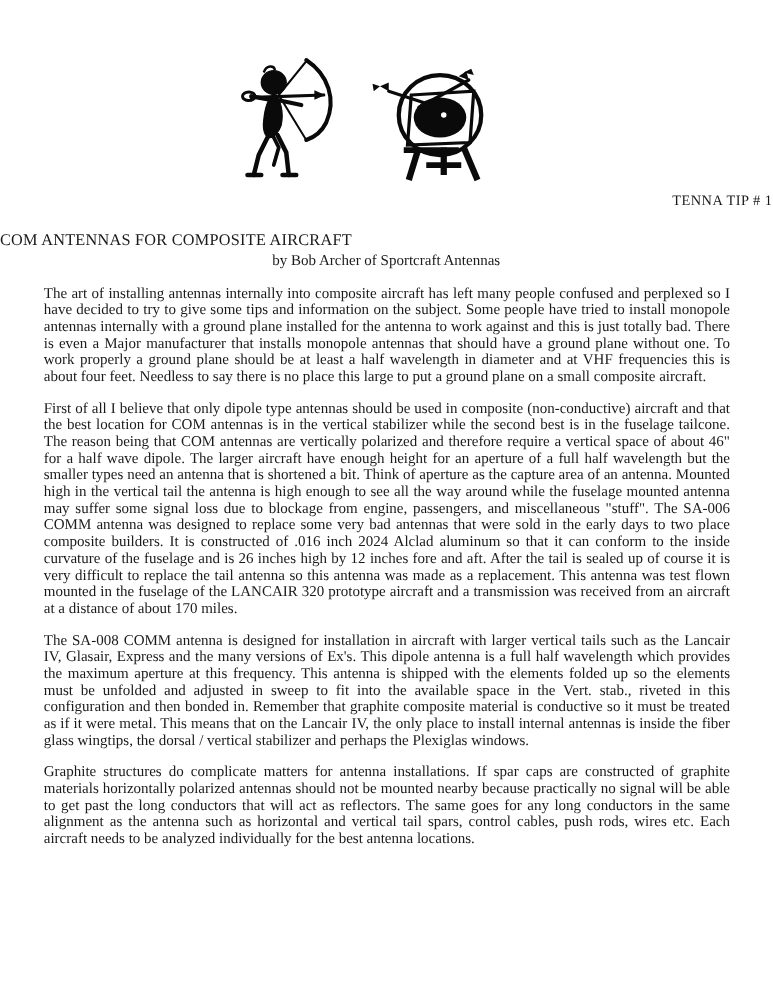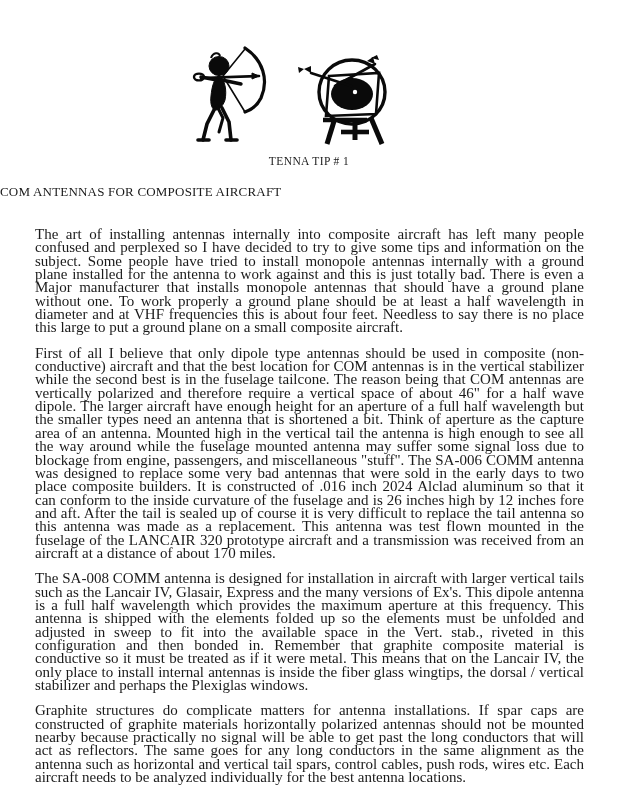--- a/index.html
+++ b/index.html
@@ -34,21 +34,21 @@
     align-items: flex-end;
   }
   .artwork svg { display: block; }
 
   
   .tip-line {
     position: absolute;
     left: 0;
     top: 155px;
     width: 618px;
-    text-align: center;
+    text-align: right;
     font-size: 11.5px;
     letter-spacing: 0.4px;
   }
   .doc-title {
     position: absolute;
     left: 0;
     top: 184px;
     width: 618px;
     font-size: 13px;
     letter-spacing: 0.2px;
@@ -64,21 +64,21 @@
 
   
   .body-text {
     position: absolute;
     left: 35px;
     top: 228px;
     width: 549px;
   }
   .body-text p {
     margin: 0 0 12px 0;
-    font-size: 15px;
+    font-size: 12px;
     line-height: 13.35px;
     text-align: justify;
     text-justify: inter-word;
     hyphens: none;
   }
   .body-text p:last-child { margin-bottom: 0; }
 </style>
 </head>
 <body>
 
@@ -137,20 +137,21 @@
         <path d="M166 78 L166 100" fill="none" stroke="#0a0a0a" stroke-width="5"></path>
 
         <path d="M134 80 L178 80" fill="none" stroke="#0a0a0a" stroke-width="4.6"></path>
         <path d="M152 92 L180 92" fill="none" stroke="#0a0a0a" stroke-width="4.6"></path>
       </g>
     </svg>
   </div>
 
   <div class="tip-line">TENNA TIP # 1</div>
   <div class="doc-title">COM ANTENNAS FOR COMPOSITE AIRCRAFT</div>
+  <div class="doc-byline">by Bob Archer of  Sportcraft Antennas</div>
 
   <div class="body-text">
     <p>The art of installing antennas internally into composite aircraft has left many people confused and perplexed so I have decided to try to give some tips and information on the subject. Some people have tried to install monopole antennas internally with a ground plane installed for the antenna to work against and this is just totally bad. There is even a Major manufacturer that installs monopole antennas that should have a ground plane without one. To work properly a ground plane should be at least a half wavelength in diameter and at VHF frequencies this is about four feet. Needless to say there is no place this large to put a ground plane on a small composite aircraft.</p>
     <p>First of all I believe that only dipole type antennas should be used in composite (non-conductive) aircraft and that the best location for COM antennas is in the vertical stabilizer while the second best is in the fuselage tailcone. The reason being that COM antennas are vertically polarized and therefore require a vertical space of about 46" for a half wave dipole. The larger aircraft have enough height for an aperture of a full half wavelength but the smaller types need an antenna that is shortened a bit. Think of aperture as the capture area of an antenna. Mounted high in the vertical tail the antenna is high enough to see all the way around while the fuselage mounted antenna may suffer some signal loss due to blockage from engine, passengers, and miscellaneous "stuff". The SA-006 COMM antenna was designed to replace some very bad antennas that were sold in the early days to two place composite builders. It is constructed of .016 inch 2024 Alclad aluminum so that it can conform to the inside curvature of the fuselage and is 26 inches high by 12 inches fore and aft. After the tail is sealed up of course it is very difficult to replace the tail antenna so this antenna was made as a replacement. This antenna was test flown mounted in the fuselage of the LANCAIR 320 prototype aircraft and a transmission was received from an aircraft at a distance of about 170 miles.</p>
     <p>The SA-008 COMM antenna is designed for installation in aircraft with larger vertical tails such as the Lancair IV, Glasair, Express and the many versions  of  Ex's. This dipole antenna is a full half wavelength which provides the maximum aperture at this frequency. This antenna is shipped with the elements folded up so the elements must be unfolded and adjusted in sweep to fit into the available space in the Vert. stab., riveted in this configuration and then bonded in. Remember that graphite composite material is conductive so it must be treated as if it were metal. This means that on the Lancair IV, the only place to install internal antennas is inside the fiber glass wingtips, the dorsal / vertical stabilizer and perhaps the Plexiglas windows.</p>
     <p>Graphite structures do complicate matters for antenna installations. If spar caps are constructed of graphite materials horizontally polarized antennas should not be mounted nearby because practically no signal will be able to get past the long conductors that will act as reflectors. The same goes for any long conductors in the same alignment as the antenna such as horizontal and vertical tail spars, control cables, push rods, wires etc. Each aircraft needs to be analyzed individually for the best antenna locations.</p>
   </div>
 
 </div>
 

